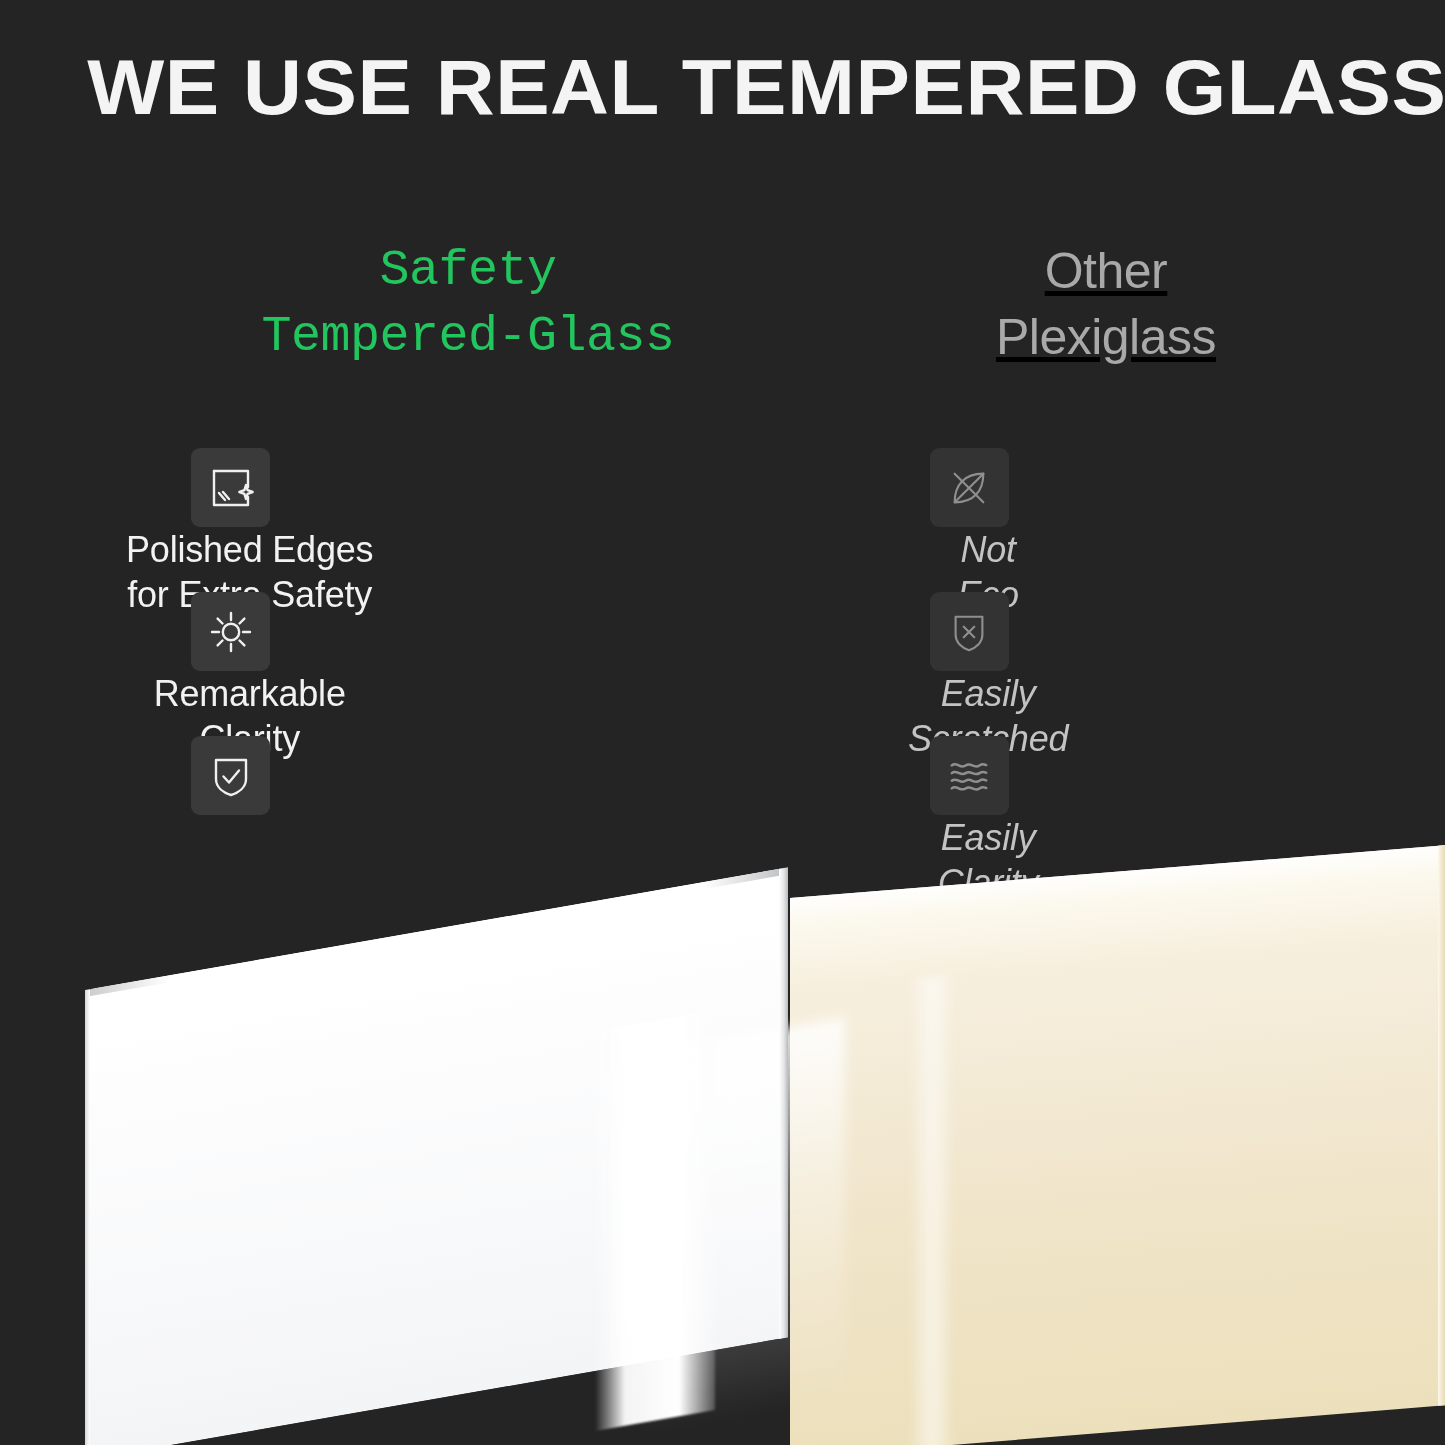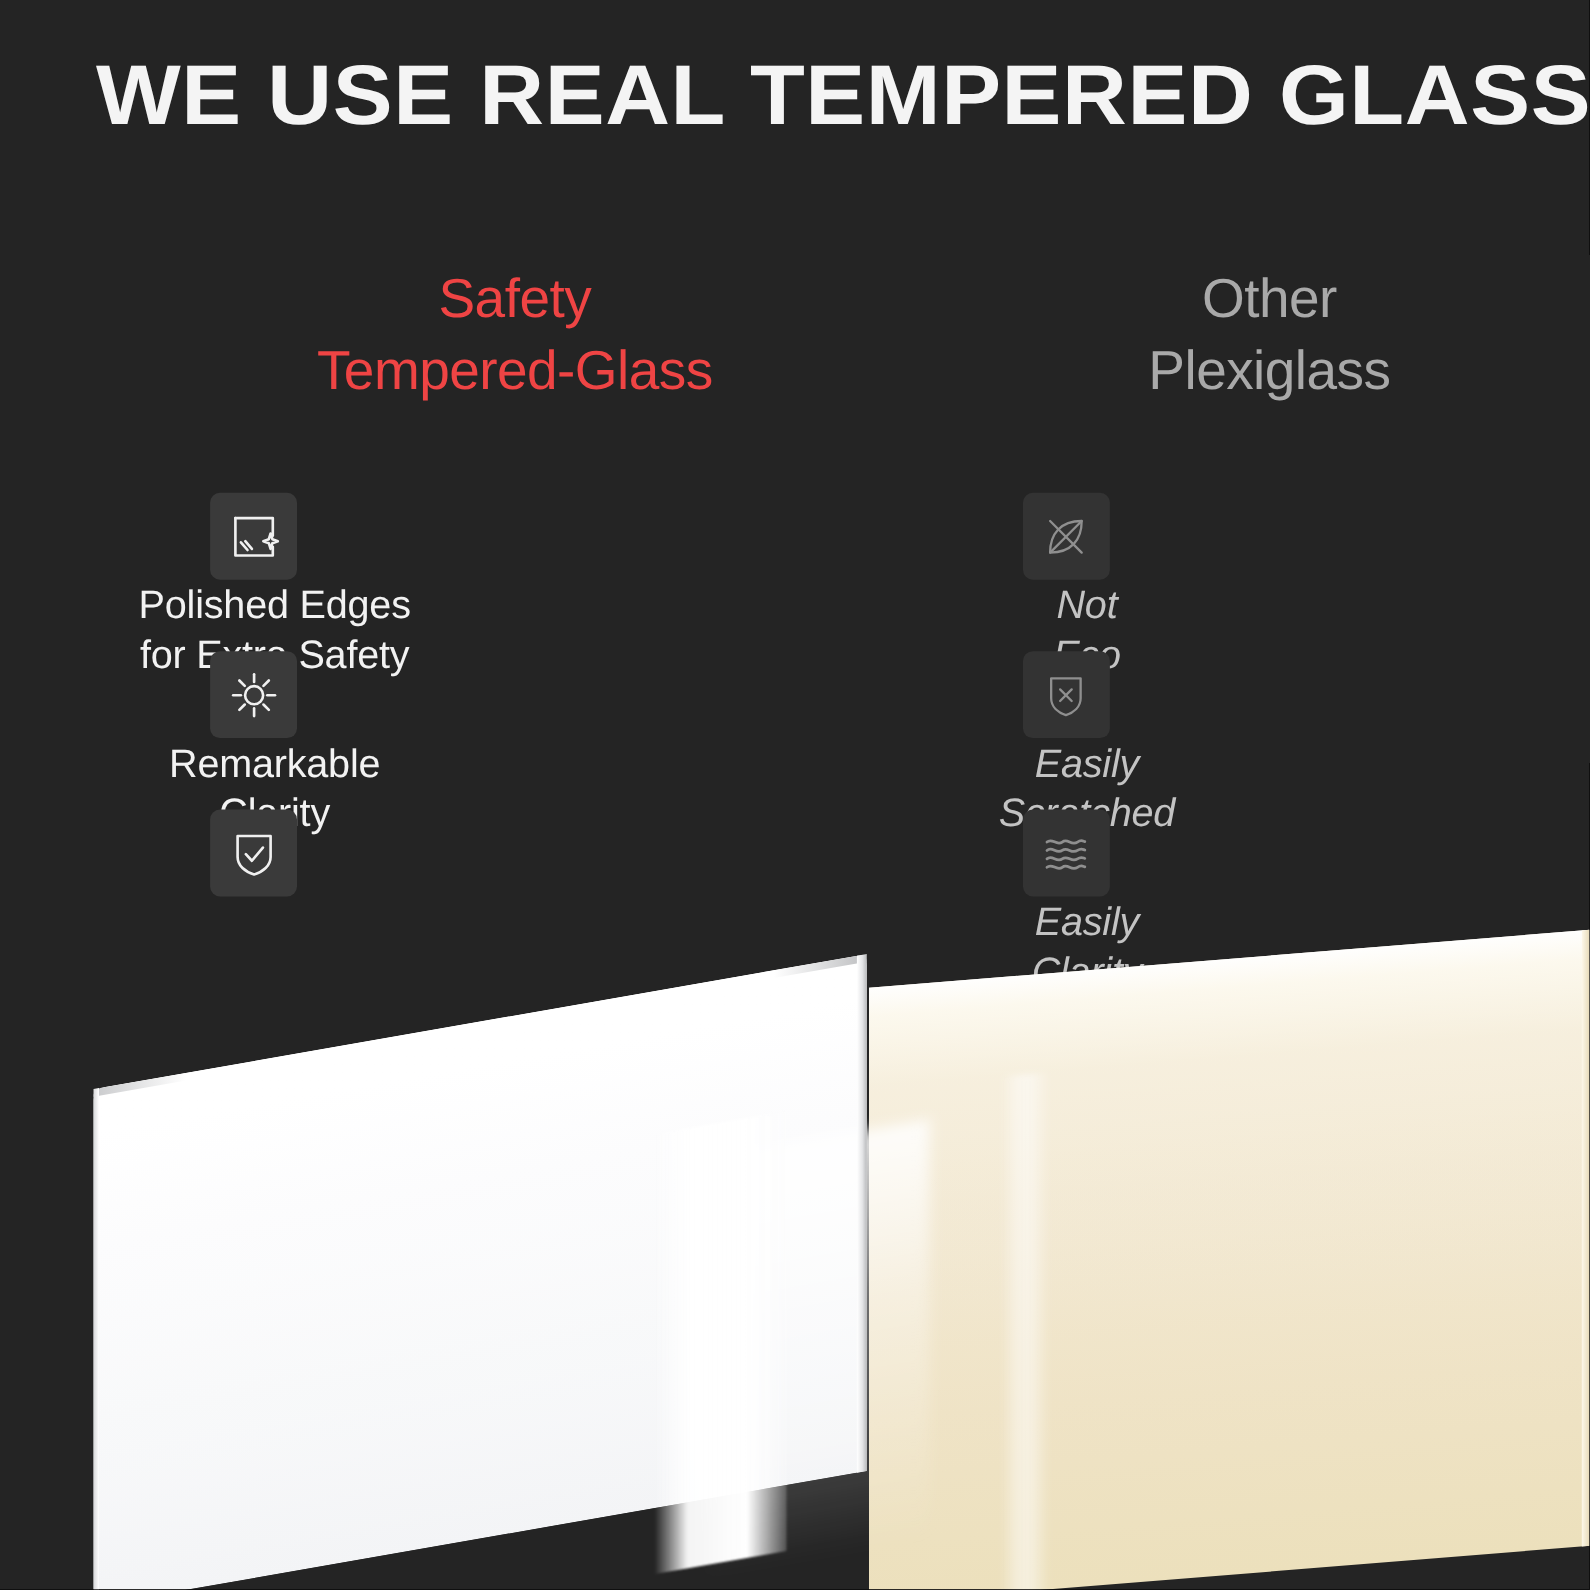--- a/index.html
+++ b/index.html
@@ -26,31 +26,31 @@
     letter-spacing:0.5px;
     color:#f4f4f4;
     transform:scaleX(1.06);
     transform-origin:left top;
     white-space:nowrap;
   }
 
   
   .col{ position:absolute; top:238px; }
   .col-left{ left:88px;  width:760px; }
-  .col-right{ left:884px; width:540px; }
+  .col-right{ left:836px; width:540px;text-decoration:underline; }
 
   .col-title{
     font-family:"Liberation Sans", sans-serif;
     font-weight:400;
     font-size:50px;
     line-height:66px;
     letter-spacing:-0.5px;
     white-space:pre-line;
   }
-  .col-left  .col-title{ color:#ef4444; }
+  .col-left  .col-title{ color:#22c55e;font-family:Liberation Mono, monospace; }
   .col-right .col-title{ color:#a9a9a9; }
 
   
   .features{ position:absolute; }
   .features-left { left:88px;  top:448px; }
   .features-right{ left:870px; top:448px;font-style:italic; }
 
   .feature{
     display:flex;
     align-items:center;

